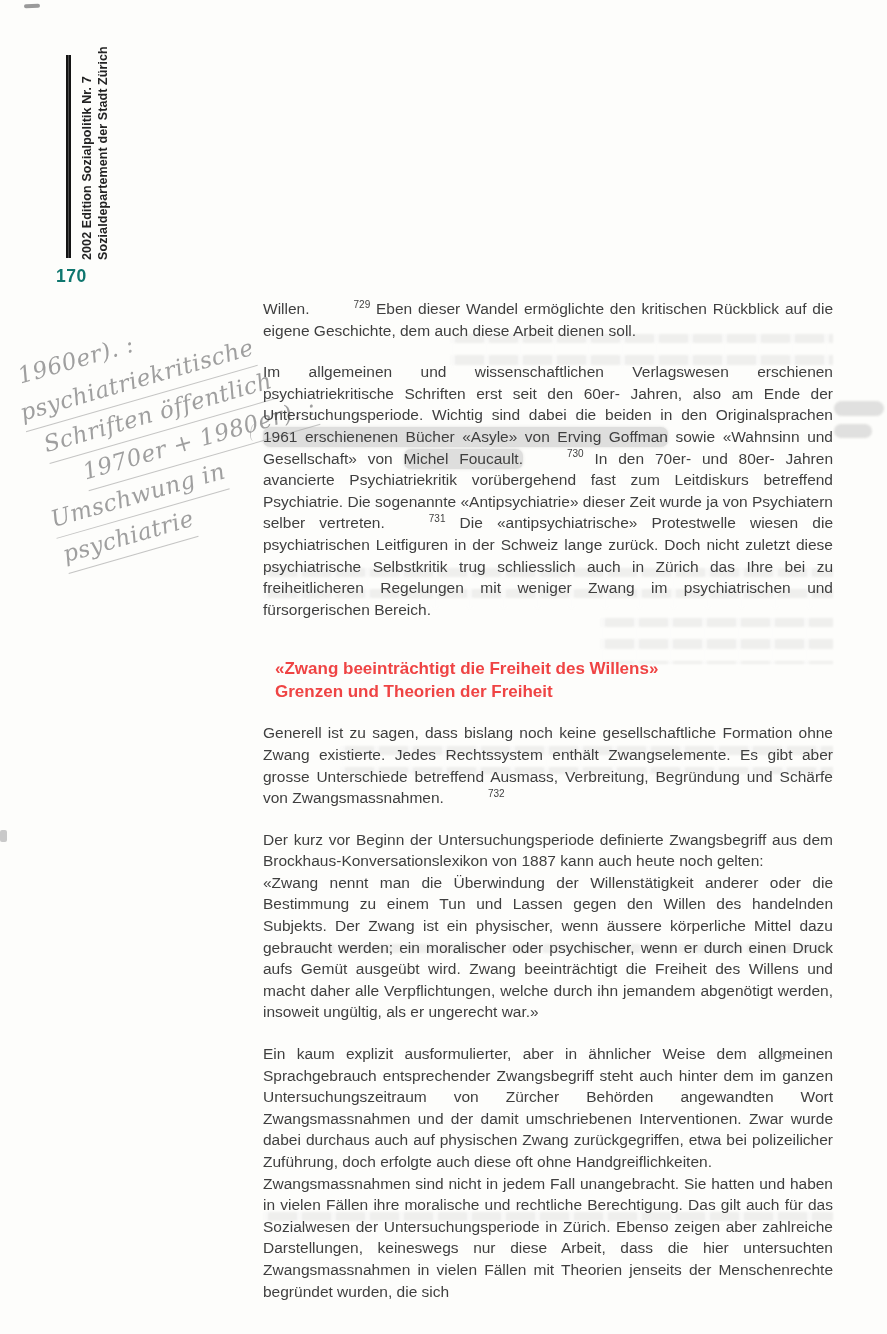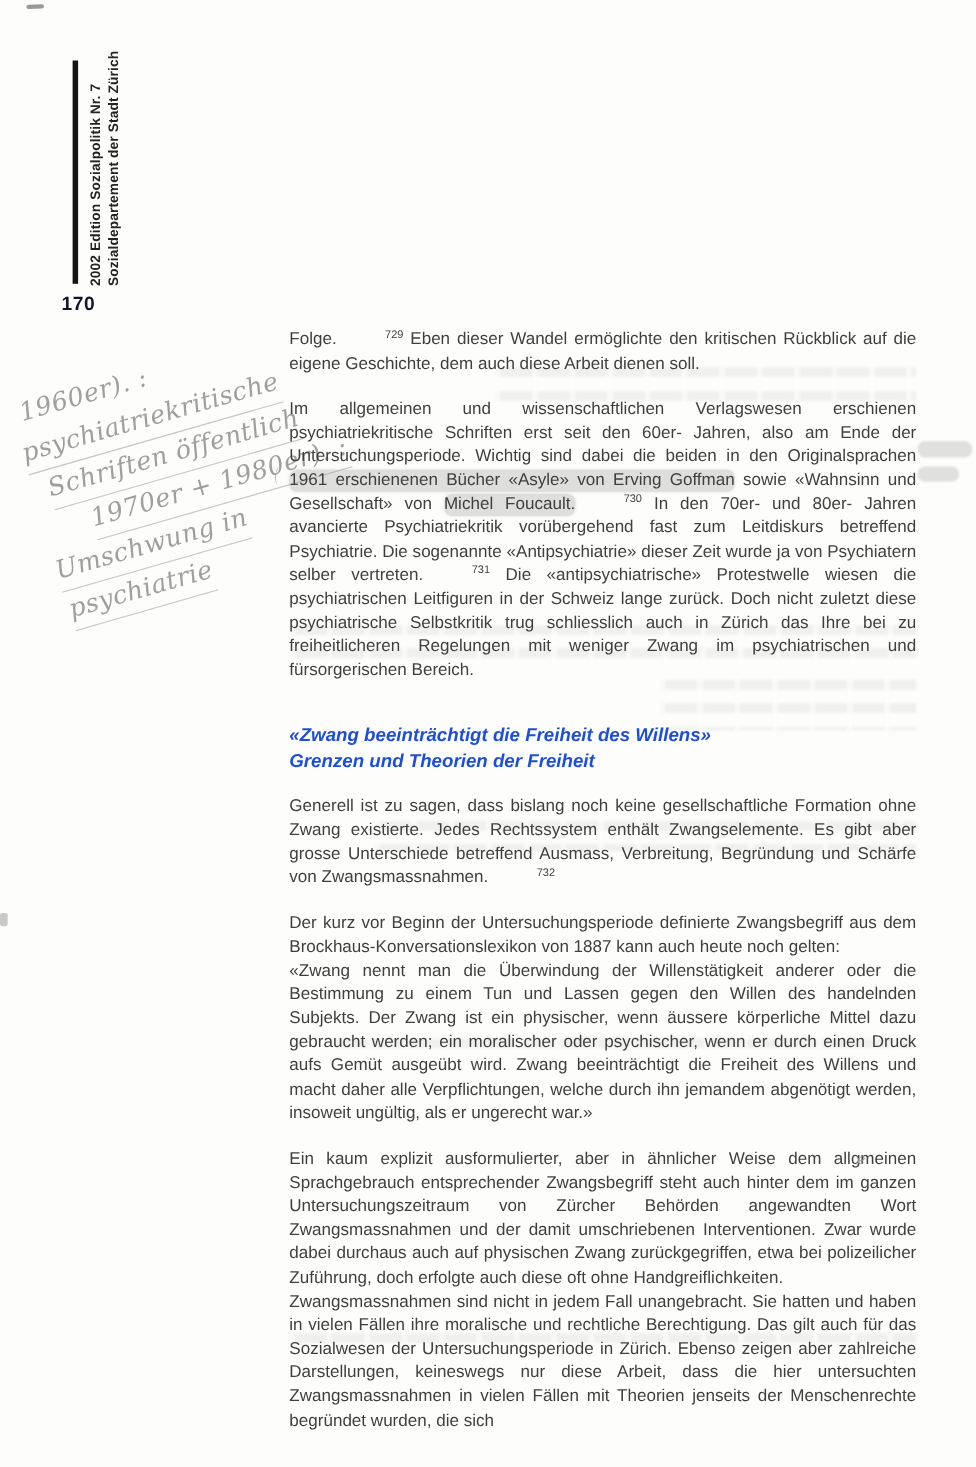--- a/index.html
+++ b/index.html
@@ -5,34 +5,34 @@
   html,body{margin:0;padding:0;}
   body{width:887px;height:1334px;font-family:"Liberation Sans","DejaVu Sans",sans-serif;}
   .page{position:relative;width:887px;height:1334px;background:#fdfdfb;overflow:hidden;}
 
   
   .imprint-bar{position:absolute;left:66px;top:55px;width:5px;height:203px;
     background:linear-gradient(90deg,#141414 0 2px,#4c4c4c 2px 2.6px,#141414 2.6px 5px);}
   .imprint-rotor{position:absolute;left:79px;top:55px;width:34px;height:205px;}
   .imprint-inner{width:205px;height:34px;transform:rotate(-90deg) translateX(-205px);transform-origin:0 0;}
   .imprint-inner div{font-size:12.5px;font-weight:bold;color:#232323;line-height:16px;white-space:nowrap;letter-spacing:.1px;}
-  .page-number{position:absolute;left:56px;top:266px;font-size:17.5px;font-weight:bold;color:#0f172a;letter-spacing:.5px;}
+  .page-number{position:absolute;left:56px;top:266px;font-size:17.5px;font-weight:bold;color:#0f766e;letter-spacing:.5px;}
 
   
   .annotation{position:absolute;left:6px;top:362px;width:300px;transform:rotate(-16deg);transform-origin:0 0;
     font-family:"DejaVu Serif",serif;font-style:italic;font-size:23px;line-height:35px;color:#9f9f9f;letter-spacing:.5px;}
   .annotation .a-line{white-space:nowrap;}
   .annotation .a-line > span{display:inline-block;padding-bottom:1px;}
   .annotation .u > span{border-bottom:1.5px solid rgba(150,150,150,.55);}
   .a1{margin-left:8px;} .a2{margin-left:0;} .a3{margin-left:14px;} .a4{margin-left:44px;} .a5{margin-left:0;} .a6{margin-left:2px;}
 
   
   .text-column{position:absolute;left:263px;top:298px;width:570px;}
   .para{margin:0 0 20px 0;font-size:15.5px;line-height:21.6px;color:#3f3f3f;text-align:justify;}
-  .heading{margin:37px 0 19px 0;font-size:17px;line-height:23px;font-weight:bold;color:#1d4ed8;font-style:italic;}
+  .heading{margin:37px 0 19px 12px;font-size:17px;line-height:23px;font-weight:bold;color:#ef4444;}
   sup.fn{font-size:10px;line-height:0;vertical-align:super;letter-spacing:0;margin-left:44px;}
   .hl{background:rgba(158,158,158,.32);border-radius:7px;box-shadow:0 0 3px rgba(158,158,158,.30);
       padding:1px 0 2px;box-decoration-break:clone;-webkit-box-decoration-break:clone;}
   .pencil-insert{position:relative;display:inline-block;width:0;overflow:visible;}
   .pencil-insert > span{position:absolute;left:-3px;top:-14px;font-size:13px;font-style:italic;
       font-family:"DejaVu Serif",serif;color:#9a9a9a;}
 
   
   .footer{position:absolute;left:263px;top:1254px;width:572px;font-size:11.8px;line-height:15.3px;color:#3c3c3c;}
   .footer div{margin:0;}
@@ -85,21 +85,21 @@
   <div class="annotation">
     <div class="a-line a1"><span>1960er). :</span></div>
     <div class="a-line a2 u"><span>psychiatriekritische</span></div>
     <div class="a-line a3 u"><span>Schriften öffentlich</span></div>
     <div class="a-line a4 u"><span>1970er + 1980er). :</span></div>
     <div class="a-line a5 u"><span>Umschwung in</span></div>
     <div class="a-line a6 u"><span>psychiatrie</span></div>
   </div>
 
   <div class="text-column">
-      <p class="para"><span>Folge.</span><sup class="fn">729</sup><span> Eben dieser Wandel ermöglichte den kritischen Rückblick auf die eigene Geschichte, dem auch diese Arbeit dienen soll.</span></p>
+      <p class="para"><span>Willen.</span><sup class="fn">729</sup><span> Eben dieser Wandel ermöglichte den kritischen Rückblick auf die eigene Geschichte, dem auch diese Arbeit dienen soll.</span></p>
       <p class="para"><span>Im allgemeinen und wissenschaftlichen Verlagswesen erschienen psychiatriekritische Schriften erst seit den 60er- Jahren, also am Ende der Untersuchungsperiode. Wichtig sind dabei die beiden in den Originalsprachen </span><span class="hl">1961 erschienenen Bücher «Asyle» von Erving Goffman</span><span> sowie «Wahnsinn und Gesellschaft» von </span><span class="hl">Michel Foucault.</span><sup class="fn">730</sup><span> In den 70er- und 80er- Jahren avancierte Psychiatriekritik vorübergehend fast zum Leitdiskurs betreffend Psychiatrie. Die sogenannte «Antipsychiatrie» dieser Zeit wurde ja von Psychiatern selber vertreten.</span><sup class="fn">731</sup><span> Die «antipsychiatrische» Protestwelle wiesen die psychiatrischen Leitfiguren in der Schweiz lange zurück. Doch nicht zuletzt diese psychiatrische Selbstkritik trug schliesslich auch in Zürich das Ihre bei zu freiheitlicheren Regelungen mit weniger Zwang im psychiatrischen und fürsorgerischen Bereich.</span></p>
       <div class="heading">
         <div>«Zwang beeinträchtigt die Freiheit des Willens»</div>
         <div>Grenzen und Theorien der Freiheit</div>
       </div>
       <p class="para"><span>Generell ist zu sagen, dass bislang noch keine gesellschaftliche Formation ohne Zwang existierte. Jedes Rechtssystem enthält Zwangselemente. Es gibt aber grosse Unterschiede betreffend Ausmass, Verbreitung, Begründung und Schärfe von Zwangsmassnahmen.</span><sup class="fn">732</sup></p>
       <p class="para"><span>Der kurz vor Beginn der Untersuchungsperiode definierte Zwangsbegriff aus dem Brockhaus-Konversationslexikon von 1887 kann auch heute noch gelten:</span><br><span>«Zwang nennt man die Überwindung der Willenstätigkeit anderer oder die Bestimmung zu einem Tun und Lassen gegen den Willen des handelnden Subjekts. Der Zwang ist ein physischer, wenn äussere körperliche Mittel dazu gebraucht werden; ein moralischer oder psychischer, wenn er durch einen Druck aufs Gemüt ausgeübt wird. Zwang beeinträchtigt die Freiheit des Willens und macht daher alle Verpflichtungen, welche durch ihn jemandem abgenötigt werden, insoweit ungültig, als er ungerecht war.»</span></p>
       <p class="para"><span>Ein kaum explizit ausformulierter, aber in ähnlicher Weise dem allg</span><span class="pencil-insert"><span>e</span></span><span>meinen Sprachgebrauch entsprechender Zwangsbegriff steht auch hinter dem im ganzen Untersuchungszeitraum von Zürcher Behörden angewandten Wort Zwangsmassnahmen und der damit umschriebenen Interventionen. Zwar wurde dabei durchaus auch auf physischen Zwang zurückgegriffen, etwa bei polizeilicher Zuführung, doch erfolgte auch diese oft ohne Handgreiflichkeiten.</span><br><span>Zwangsmassnahmen sind nicht in jedem Fall unangebracht. Sie hatten und haben in vielen Fällen ihre moralische und rechtliche Berechtigung. Das gilt auch für das Sozialwesen der Untersuchungsperiode in Zürich. Ebenso zeigen aber zahlreiche Darstellungen, keineswegs nur diese Arbeit, dass die hier untersuchten Zwangsmassnahmen in vielen Fällen mit Theorien jenseits der Menschenrechte begründet wurden, die sich</span></p>
     </div>
 

